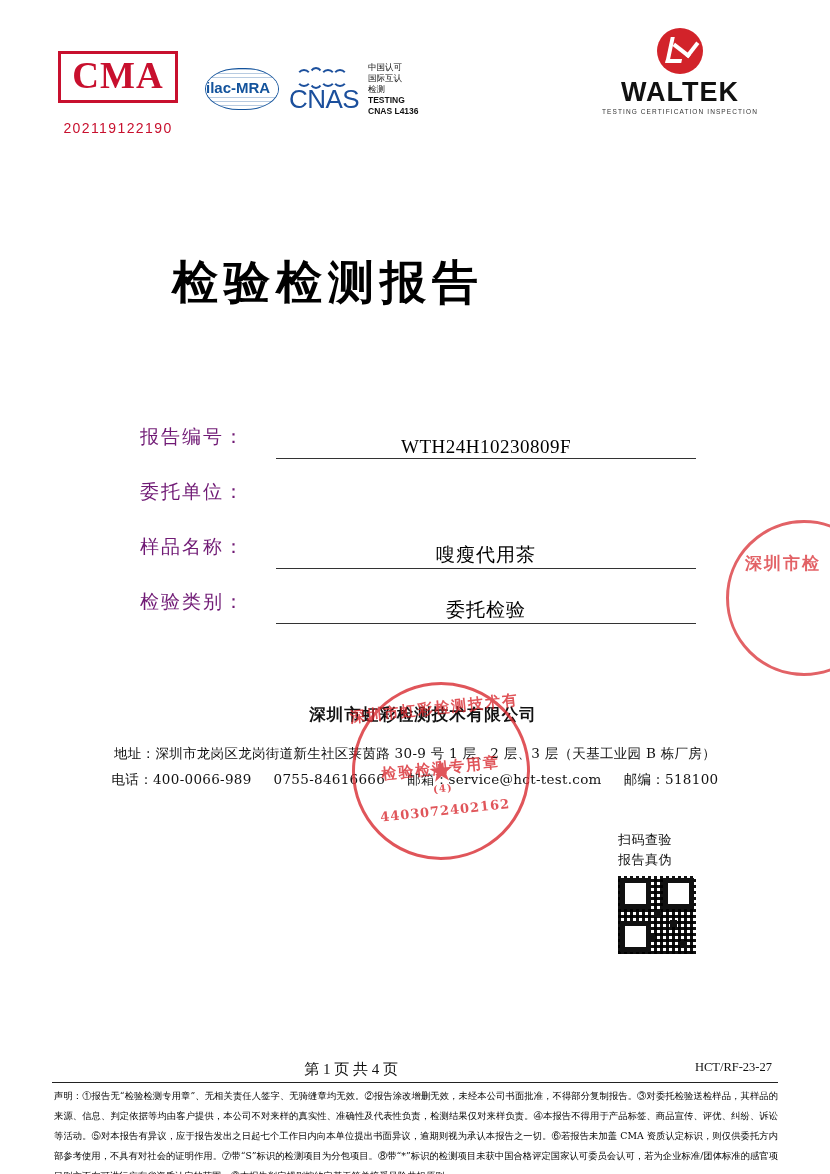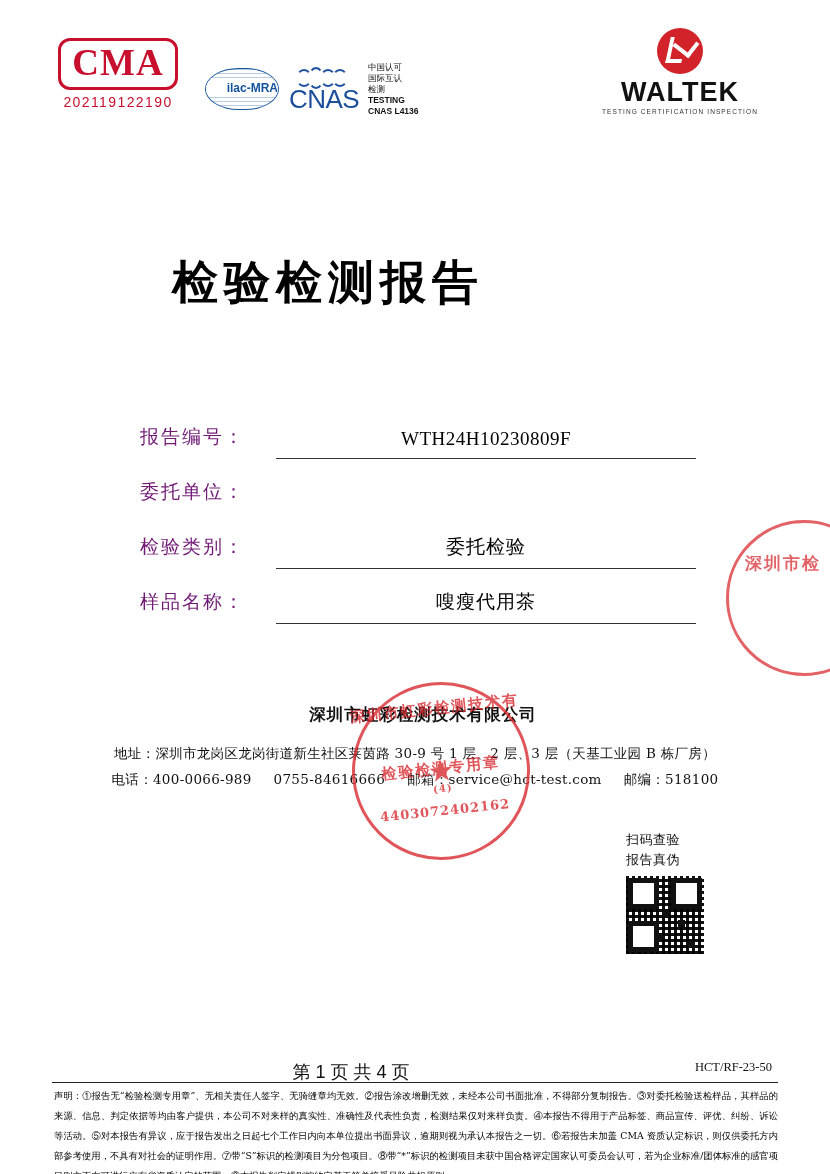--- a/index.html
+++ b/index.html
@@ -30,68 +30,69 @@
 
   
   .cma {
     position: absolute;
     left: 58px;
     top: 10px;
     width: 120px;
   }
   .cma-box {
     border: 3px solid #c8102e;
-    border-radius: 12px;
+    border-radius: 0;
     height: 46px;
     position: relative;
     overflow: hidden;
+    margin-top: 13px;
   }
   .cma-text {
     position: absolute;
     left: 0; top: 0;
     width: 100%;
     height: 100%;
     color: #c8102e;
     font-family: "Liberation Serif", serif;
     font-weight: bold;
     font-size: 37px;
     letter-spacing: 1px;
     line-height: 44px;
     text-align: center;
   }
   .cma-num {
     color: #c8102e;
     font-family: "Liberation Sans", sans-serif;
     font-size: 14px;
     letter-spacing: 1.4px;
     text-align: center;
-    margin-top: 4px;
+    margin-top: 17px;
   }
 
   
   .ilac {
     position: absolute;
     left: 205px;
     top: 40px;
     width: 72px;
     height: 40px;
     border: 1px solid #13539c;
     border-radius: 50% / 55%;
     background:
       repeating-linear-gradient(to bottom, rgba(19,83,156,.30) 0 1px, rgba(255,255,255,0) 1px 4px);
     overflow: hidden;
   }
   .ilac-label {
     position: absolute;
     left: 0; right: 0;
     top: 12px;
-    text-align: right;
+    text-align: left;
     font-family: "Liberation Sans", sans-serif;
     font-weight: bold;
-    font-size: 12px;
+    font-size: 15px;
     color: #13539c;
     background: #fff;
     line-height: 14px;
   }
 
   
   .cnas {
     position: absolute;
     left: 286px;
     top: 38px;
@@ -223,21 +224,20 @@
     padding-bottom: 9px;
     color: #701a75;
     flex: none;
   }
   .field-value {
     flex: 1;
     border-bottom: 1px solid #333;
     text-align: center;
     font-size: 19px;
     letter-spacing: 1px;
-    padding-bottom: 8px;
     color: #000;
     font-family: "Liberation Serif", serif;
   }
   .field-value.mono {
     font-family: "Liberation Serif", serif;
     letter-spacing: 0.5px;
   }
 
   
   .company {
@@ -319,21 +319,21 @@
     font-family: "DejaVu Serif", serif;
     font-weight: bold;
     font-size: 17px;
     line-height: 24px;
     letter-spacing: 2px;
   }
 
   
   .qr-block {
     position: absolute;
-    right: 84px;
+    right: 92px;
     top: 830px;
     width: 120px;
     text-align: left;
   }
   .qr-caption {
     font-size: 13px;
     line-height: 20px;
     letter-spacing: 0.5px;
     font-family: "DejaVu Serif", serif;
     margin-bottom: 6px;
@@ -372,22 +372,22 @@
     width: 7px; height: 7px;
     background: #111;
   }
 
   
   .page-num {
     position: absolute;
     left: 0; width: 702px;
     top: 1060px;
     text-align: center;
-    font-size: 18px;
-    font-family: Liberation Sans, sans-serif;
+    font-size: 15px;
+    font-family: Liberation Serif, serif;
   }
   .doc-code {
     position: absolute;
     right: 58px;
     top: 1060px;
     font-size: 12.5px;
     font-family: "Liberation Serif", serif;
   }
   .footer-rule {
     position: absolute;
@@ -454,26 +454,26 @@
 
   <div class="fields">
     <div class="field-row">
       <div class="field-label">报告编号：</div>
       <div class="field-value mono">WTH24H10230809F</div>
     </div>
     <div class="field-row">
       <div class="field-label">委托单位：</div>
     </div>
     <div class="field-row">
+      <div class="field-label">样品名称：</div>
+      <div class="field-value">嗖瘦代用茶</div>
+    </div>
+    <div class="field-row">
       <div class="field-label">检验类别：</div>
       <div class="field-value">委托检验</div>
-    </div>
-    <div class="field-row">
-      <div class="field-label">样品名称：</div>
-      <div class="field-value">嗖瘦代用茶</div>
     </div>
   </div>
 
   <div class="seal-right">
     <div class="t">深圳市检</div>
   </div>
 
   <div class="company">
     <div class="company-name">深圳市虹彩检测技术有限公司</div>
     <div class="company-line">地址：深圳市龙岗区龙岗街道新生社区莱茵路 30-9 号 1 层、2 层、3 层（天基工业园 B 栋厂房）</div>
@@ -498,17 +498,17 @@
     <div class="qr-code">
       <div class="qr-fin3"></div>
       <div class="qr-dot" style="left:36px; top:34px;"></div>
       <div class="qr-dot" style="left:52px; top:44px;"></div>
       <div class="qr-dot" style="left:30px; top:58px;"></div>
       <div class="qr-dot" style="left:62px; bottom:6px;"></div>
     </div>
   </div>
 
   <div class="page-num">第 1 页 共 4 页</div>
-  <div class="doc-code">HCT/RF-23-50</div>
+  <div class="doc-code">HCT/RF-23-27</div>
   <div class="footer-rule"></div>
   <div class="statement">声明：①报告无“检验检测专用章”、无相关责任人签字、无骑缝章均无效。②报告涂改增删无效，未经本公司书面批准，不得部分复制报告。③对委托检验送检样品，其样品的来源、信息、判定依据等均由客户提供，本公司不对来样的真实性、准确性及代表性负责，检测结果仅对来样负责。④本报告不得用于产品标签、商品宣传、评优、纠纷、诉讼等活动。⑤对本报告有异议，应于报告发出之日起七个工作日内向本单位提出书面异议，逾期则视为承认本报告之一切。⑥若报告未加盖 CMA 资质认定标识，则仅供委托方内部参考使用，不具有对社会的证明作用。⑦带“S”标识的检测项目为分包项目。⑧带“*”标识的检测项目未获中国合格评定国家认可委员会认可，若为企业标准/团体标准的感官项目则亦不在可进行广东省资质认定的范围。⑨本报告判定规则按约定基于简单接受风险共担原则。</div>
 
 </div>
 
 </body></html>

